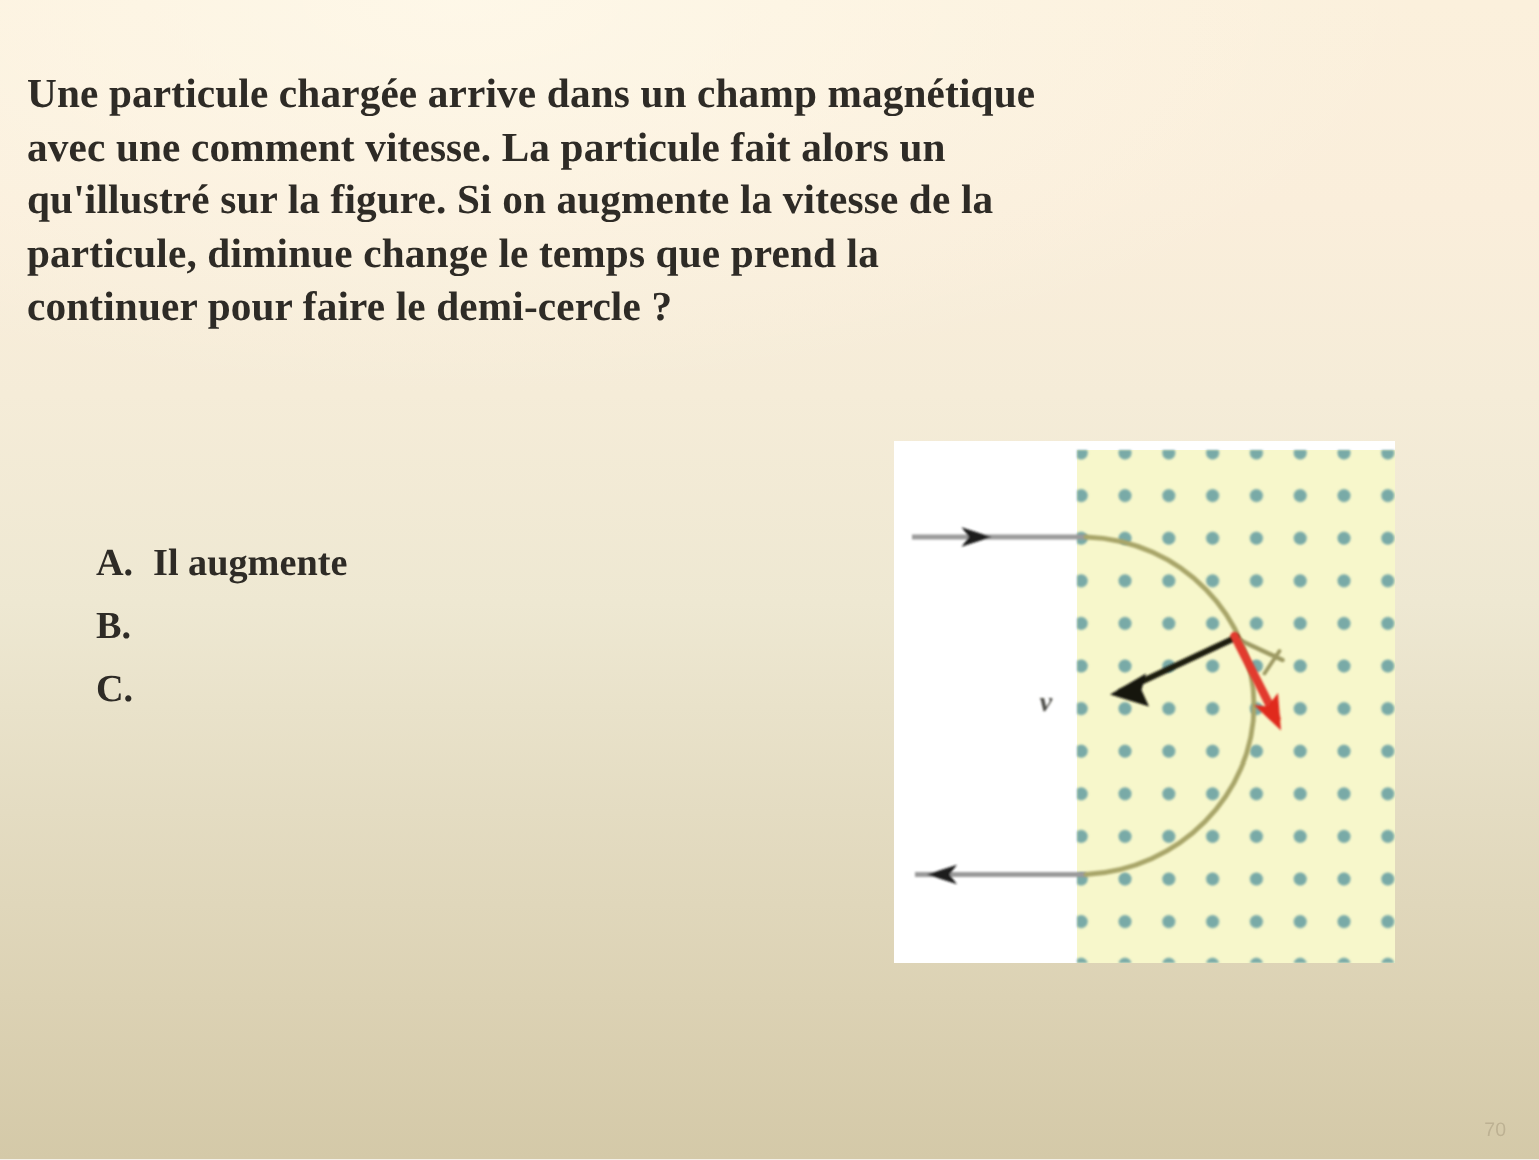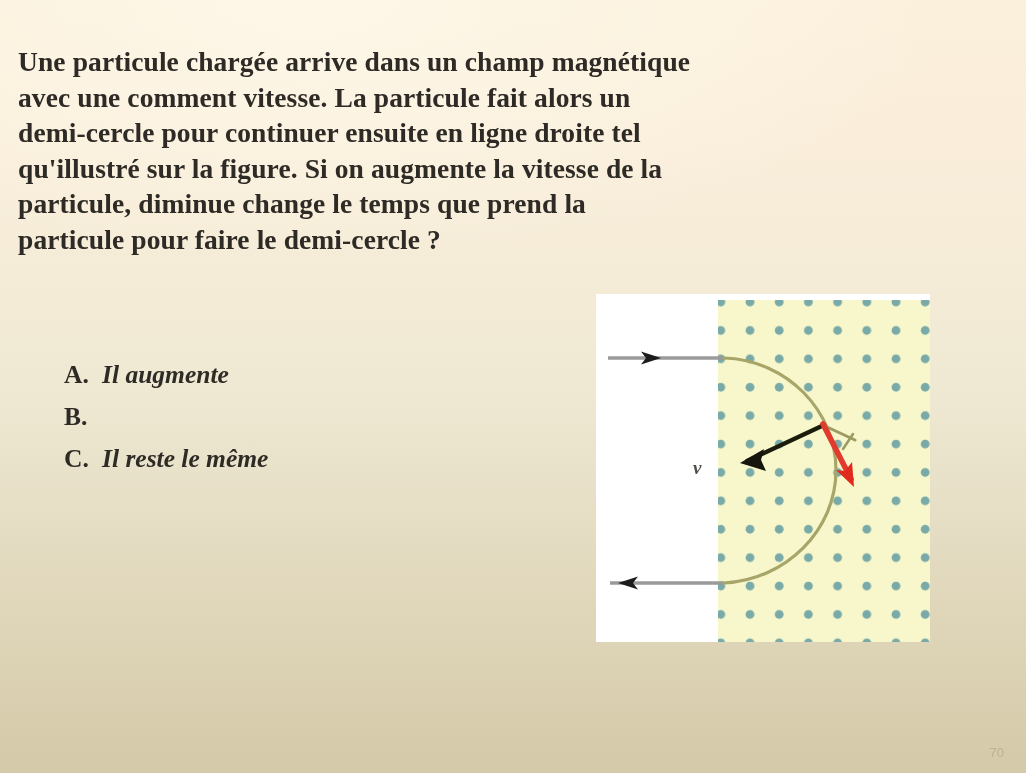--- a/index.html
+++ b/index.html
@@ -65,21 +65,21 @@
     font-weight: bold;
     line-height: 42px;
     color: #2e2b26;
   }
   .choice { display: flex; align-items: baseline; }
   .choice-letter {
     display: inline-block;
     width: 38px;
     flex: 0 0 38px;
   }
-  .choice-text { display: inline-block; white-space: pre; font-style: italic; }
+  .choice-text { display: inline-block; white-space: pre; }
 
   
   #figure-box {
     position: absolute;
     left: 596px;
     top: 294px;
     width: 334px;
     height: 348px;
     background: #ffffff;
   }
@@ -97,37 +97,35 @@
   }
 </style>
 </head>
 <body>
 
 <div id="slide">
 
   <div id="question">
     <span class="ln">Une particule chargée arrive dans un champ magnétique</span>
     <span class="ln">avec une comment vitesse. La particule fait alors un</span>
-    <span class="ln">demi-cercle pour continuer ensuite en ligne droite tel</span>
     <span class="ln">qu'illustré sur la figure. Si on augmente la vitesse de la</span>
     <span class="ln">particule, diminue change le temps que prend la</span>
-    <span class="ln">particule pour faire le demi-cercle ?</span>
+    <span class="ln">continuer pour faire le demi-cercle ?</span>
   </div>
 
   <div id="choices">
     <div class="choice">
       <span class="choice-letter">A.</span>
       <span class="choice-text">Il augmente</span>
     </div>
     <div class="choice">
       <span class="choice-letter">B.</span>
     </div>
     <div class="choice">
       <span class="choice-letter">C.</span>
-      <span class="choice-text">Il reste le même</span>
     </div>
   </div>
 
   <div id="figure-box">
     <svg id="figure-svg" width="334" height="348" viewBox="0 0 334 348" xmlns="http://www.w3.org/2000/svg">
 
       <defs>
 
         <pattern id="fieldDots" x="0" y="0" width="29.2" height="28.4" patternUnits="userSpaceOnUse">
           <circle cx="8" cy="8" r="4.4" fill="#5e9aa0" opacity="0.82"></circle>

